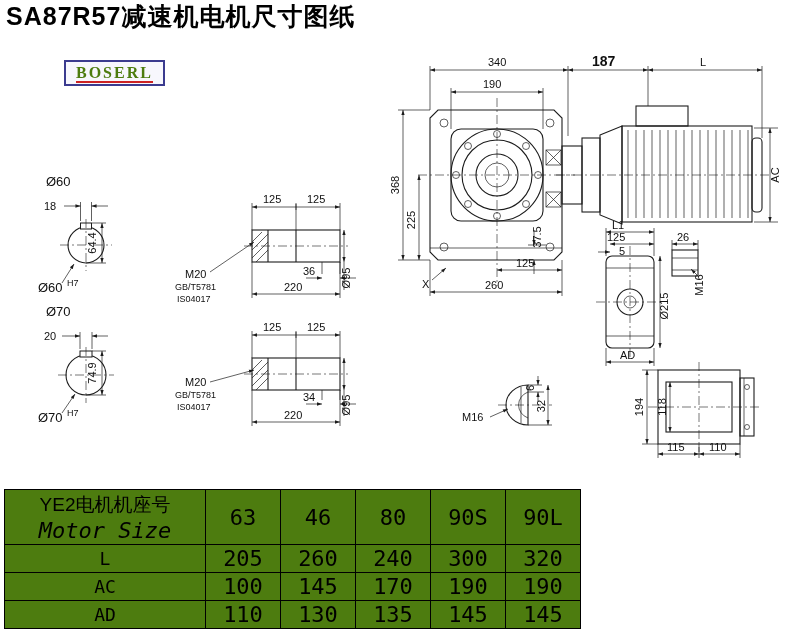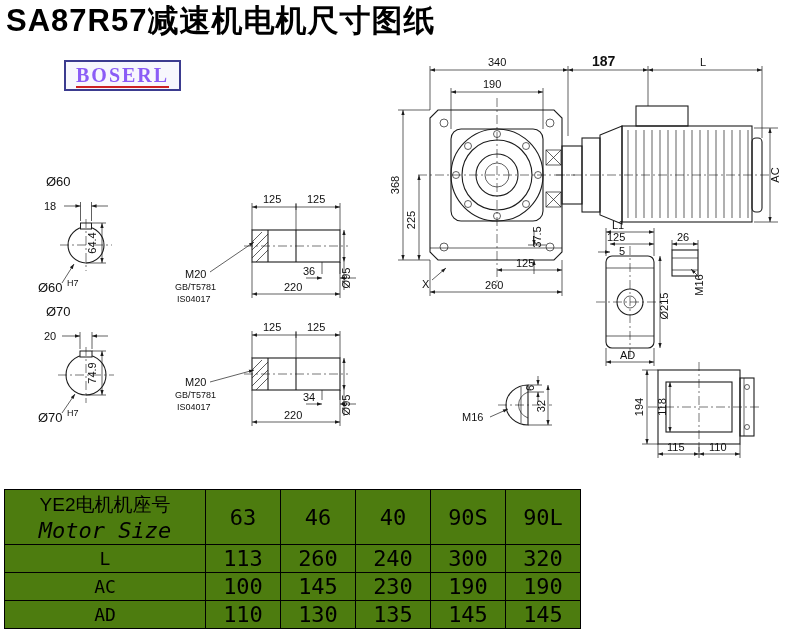--- a/index.html
+++ b/index.html
@@ -1,23 +1,23 @@
 <!DOCTYPE html>
 <html><head>
 <meta charset="utf-8">
 <style>
   html,body{margin:0;padding:0;background:#fff;}
   .page{position:relative;width:800px;height:634px;background:#fff;overflow:hidden;
         font-family:"Liberation Sans",sans-serif;}
-  .title{position:absolute;top:0;left:6px;margin:0;font-size:31px;font-weight:bold;
+  .title{position:absolute;top:0;left:6px;margin:0;font-size:25px;font-weight:bold;
          color:#000;letter-spacing:1px;font-family:"Liberation Sans",sans-serif;}
   .logo{position:absolute;left:64px;top:60px;border:2px solid #3b3b8f;background:#f7f7fd;
         padding:2px 10px;}
-  .logo span{font-family:"Liberation Serif",serif;font-weight:bold;font-size:20px;
-        color:#8b5cf6;letter-spacing:2px;border-bottom:2px solid #c22;}
+  .logo span{font-family:"Liberation Serif",serif;font-weight:bold;font-size:16px;
+        color:#4d7c0f;letter-spacing:2px;border-bottom:2px solid #c22;}
   svg.drawing{position:absolute;left:0;top:40px;}
   svg text{font-size:11px;fill:#101010;font-family:"Liberation Sans",sans-serif;}
   svg .t13{font-size:13px;}
   svg .t9{font-size:9px;}
   svg .bold{font-size:14px;font-weight:bold;}
   .ln{fill:none;stroke:#1c1c1c;stroke-width:1.1;}
   .tn{fill:none;stroke:#1c1c1c;stroke-width:0.7;}
   .cl{fill:none;stroke:#1c1c1c;stroke-width:0.6;stroke-dasharray:9 3 2 3;}
   .dm{fill:none;stroke:#1c1c1c;stroke-width:0.7;}
   table.size-table{position:absolute;left:4px;top:489px;border-collapse:collapse;
@@ -305,37 +305,37 @@
 
   <table class="size-table">
     <tbody>
       <tr class="hrow">
         <th class="c0">
           <div class="hd1">YE2电机机座号</div>
           <div class="hd2">Motor Size</div>
         </th>
         <th class="cv">63</th>
         <th class="cv">46</th>
-        <th class="cv">40</th>
+        <th class="cv">80</th>
         <th class="cv">90S</th>
         <th class="cv">90L</th>
       </tr>
       <tr class="drow">
         <td class="c0 rl">L</td>
-        <td class="cv">113</td>
+        <td class="cv">205</td>
         <td class="cv">260</td>
         <td class="cv">240</td>
         <td class="cv">300</td>
         <td class="cv">320</td>
       </tr>
       <tr class="drow">
         <td class="c0 rl">AC</td>
         <td class="cv">100</td>
         <td class="cv">145</td>
-        <td class="cv">230</td>
+        <td class="cv">170</td>
         <td class="cv">190</td>
         <td class="cv">190</td>
       </tr>
       <tr class="drow">
         <td class="c0 rl">AD</td>
         <td class="cv">110</td>
         <td class="cv">130</td>
         <td class="cv">135</td>
         <td class="cv">145</td>
         <td class="cv">145</td>

